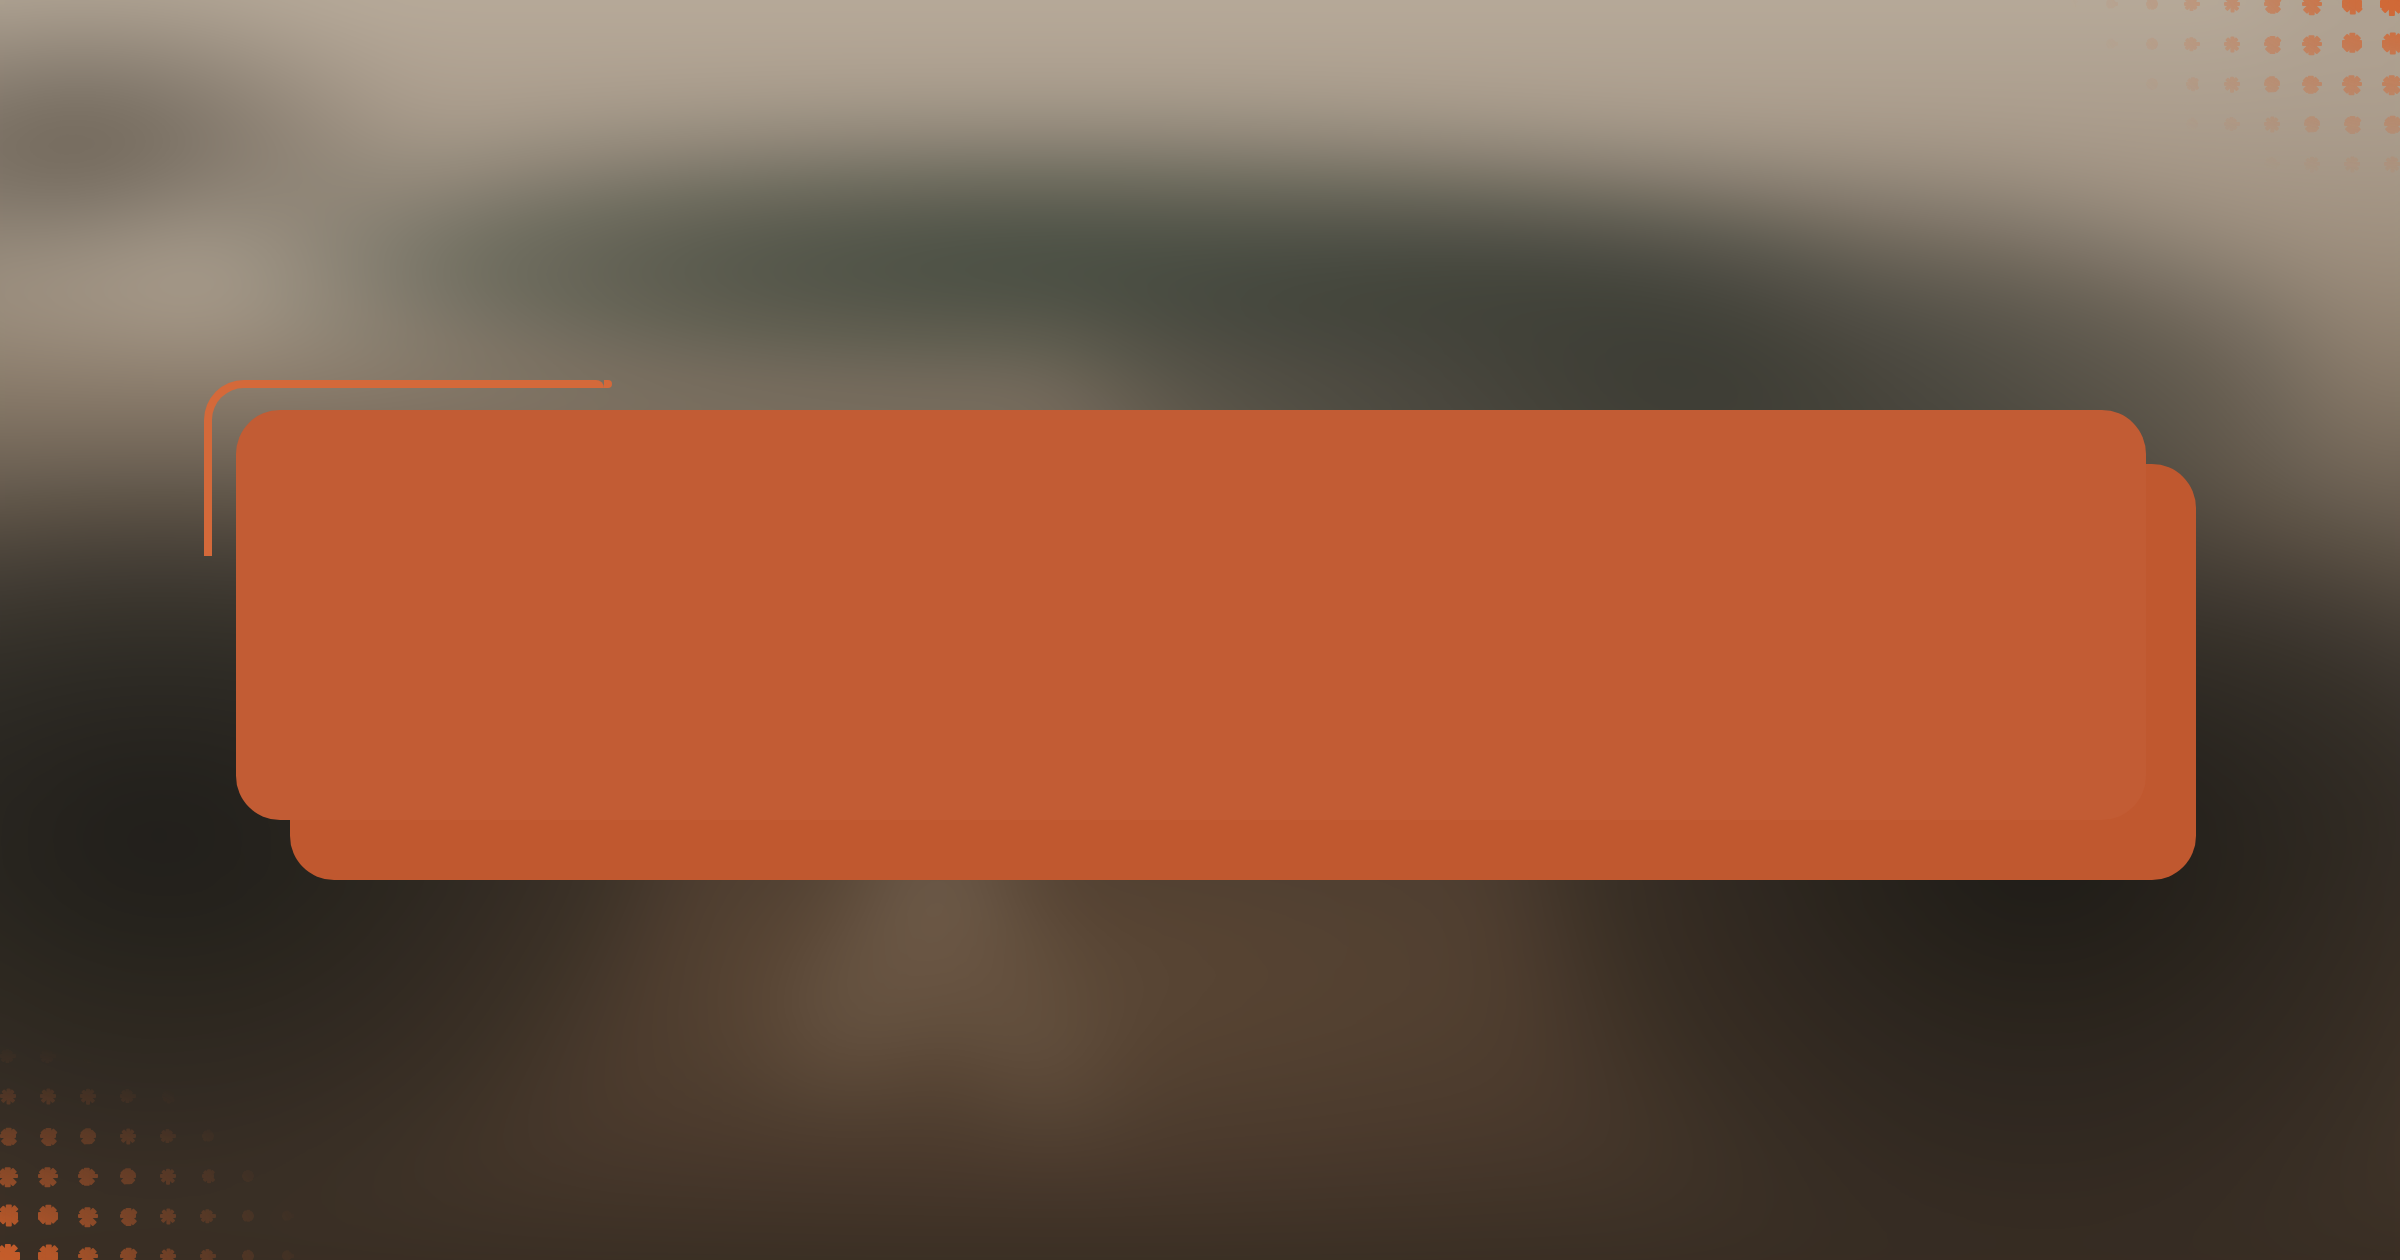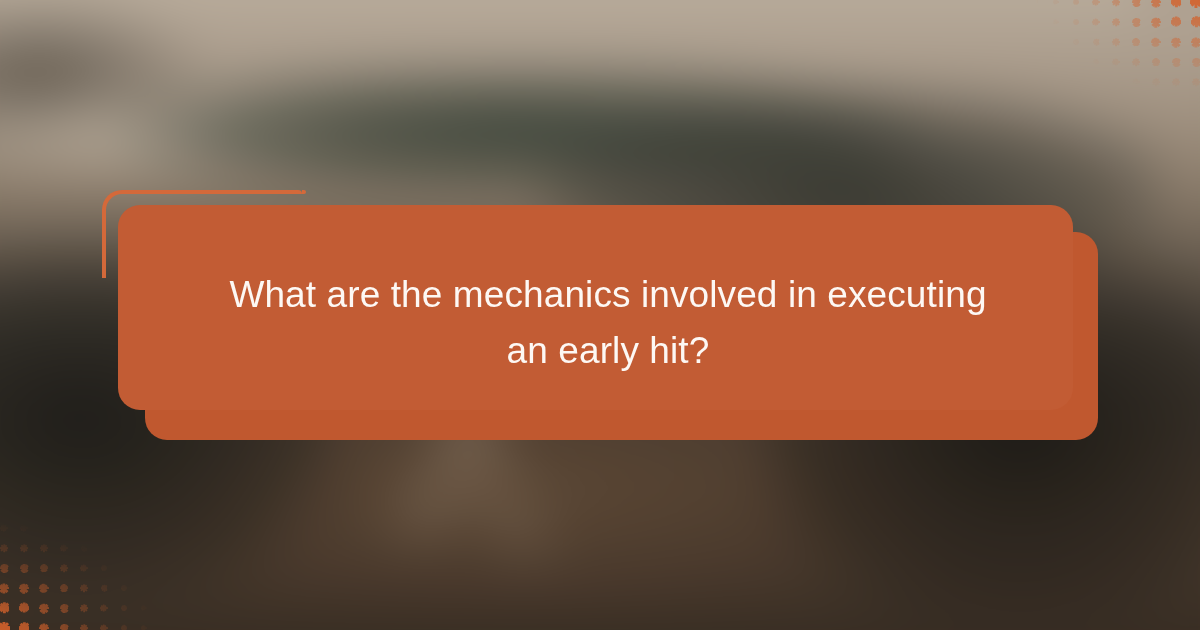--- a/index.html
+++ b/index.html
@@ -260,17 +260,14 @@
       <span class="hrow"><span class="star" style="--len:9.78px;--th:2.95px;opacity:0.841"><i></i></span><span class="star" style="--len:9.58px;--th:2.89px;opacity:0.822"><i></i></span><span class="star" style="--len:9.07px;--th:2.76px;opacity:0.775"><i></i></span><span class="star" style="--len:8.40px;--th:2.58px;opacity:0.713"><i></i></span><span class="star" style="--len:7.65px;--th:2.39px;opacity:0.644"><i></i></span><span class="star" style="--len:6.87px;--th:2.18px;opacity:0.571"><i></i></span><span class="star" style="--len:6.06px;--th:1.97px;opacity:0.496"><i></i></span><span class="star" style="--len:5.24px;--th:1.75px;opacity:0.420"><i></i></span><span class="star" style="--len:4.40px;--th:1.53px;opacity:0.343"><i></i></span><span class="star" style="--len:3.57px;--th:1.31px;opacity:0.265"><i></i></span><span class="star" style="--len:2.72px;--th:1.09px;opacity:0.187"><i></i></span><span class="star" style="--len:2.00px;--th:0.90px;opacity:0.120"><i></i></span></span>
       <span class="hrow"><span class="star" style="--len:10.64px;--th:3.17px;opacity:0.920"><i></i></span><span class="star" style="--len:10.28px;--th:3.08px;opacity:0.887"><i></i></span><span class="star" style="--len:9.58px;--th:2.89px;opacity:0.822"><i></i></span><span class="star" style="--len:8.78px;--th:2.68px;opacity:0.748"><i></i></span><span class="star" style="--len:7.95px;--th:2.47px;opacity:0.671"><i></i></span><span class="star" style="--len:7.11px;--th:2.25px;opacity:0.594"><i></i></span><span class="star" style="--len:6.27px;--th:2.02px;opacity:0.515"><i></i></span><span class="star" style="--len:5.42px;--th:1.80px;opacity:0.436"><i></i></span><span class="star" style="--len:4.56px;--th:1.57px;opacity:0.357"><i></i></span><span class="star" style="--len:3.71px;--th:1.35px;opacity:0.278"><i></i></span><span class="star" style="--len:2.85px;--th:1.12px;opacity:0.199"><i></i></span><span class="star" style="--len:2.00px;--th:0.90px;opacity:0.120"><i></i></span></span>
       <span class="hrow"><span class="star" style="--len:11.50px;--th:3.40px;opacity:1.000"><i></i></span><span class="star" style="--len:10.64px;--th:3.17px;opacity:0.920"><i></i></span><span class="star" style="--len:9.78px;--th:2.95px;opacity:0.841"><i></i></span><span class="star" style="--len:8.92px;--th:2.72px;opacity:0.761"><i></i></span><span class="star" style="--len:8.06px;--th:2.49px;opacity:0.681"><i></i></span><span class="star" style="--len:7.20px;--th:2.27px;opacity:0.601"><i></i></span><span class="star" style="--len:6.34px;--th:2.04px;opacity:0.522"><i></i></span><span class="star" style="--len:5.48px;--th:1.81px;opacity:0.442"><i></i></span><span class="star" style="--len:4.62px;--th:1.59px;opacity:0.362"><i></i></span><span class="star" style="--len:3.76px;--th:1.36px;opacity:0.283"><i></i></span><span class="star" style="--len:2.89px;--th:1.14px;opacity:0.203"><i></i></span><span class="star" style="--len:2.03px;--th:0.91px;opacity:0.123"><i></i></span></span>
     </div>
 
   <div id="outline-frame"></div>
 
   <div id="card-back"></div>
   <div id="card-front"></div>
 
-  <div id="headline">
-    <div id="headline-text">What are the mechanics involved in executing an early hit?</div>
-  </div>
 
 </div>
 
 </body></html>

